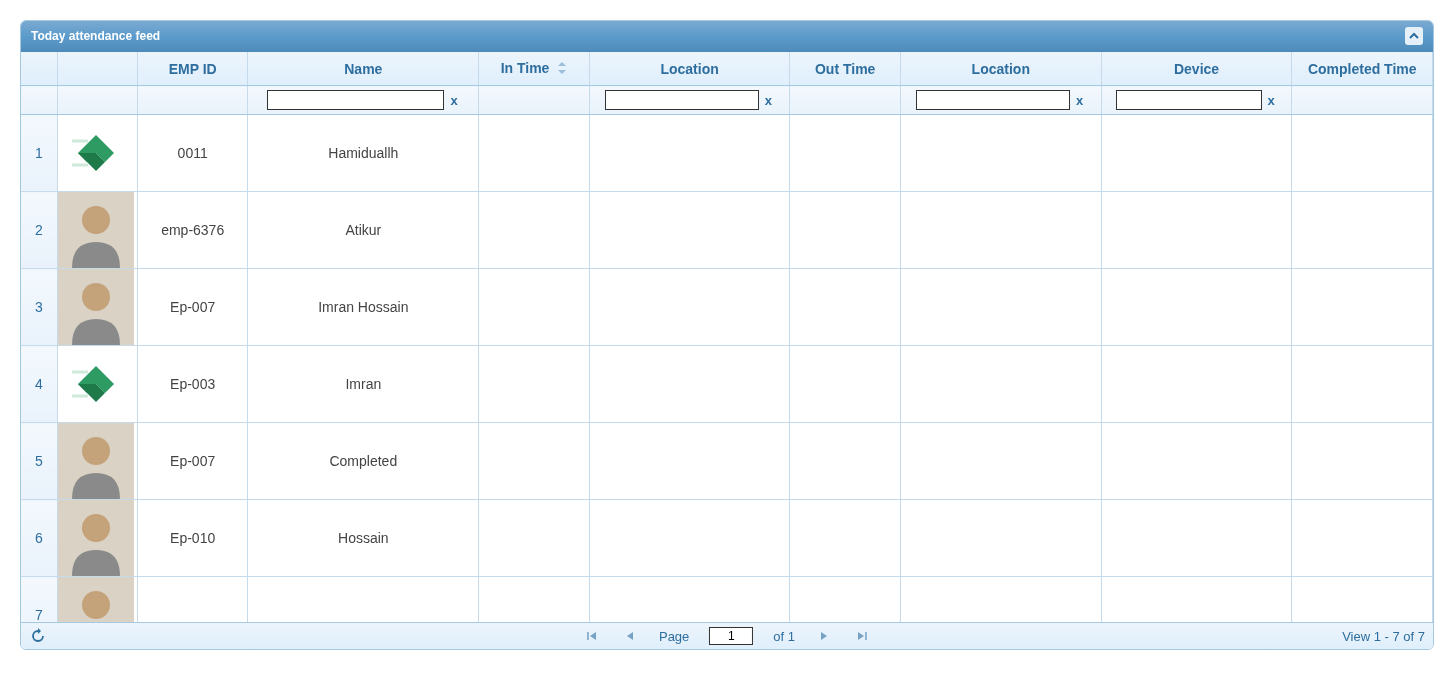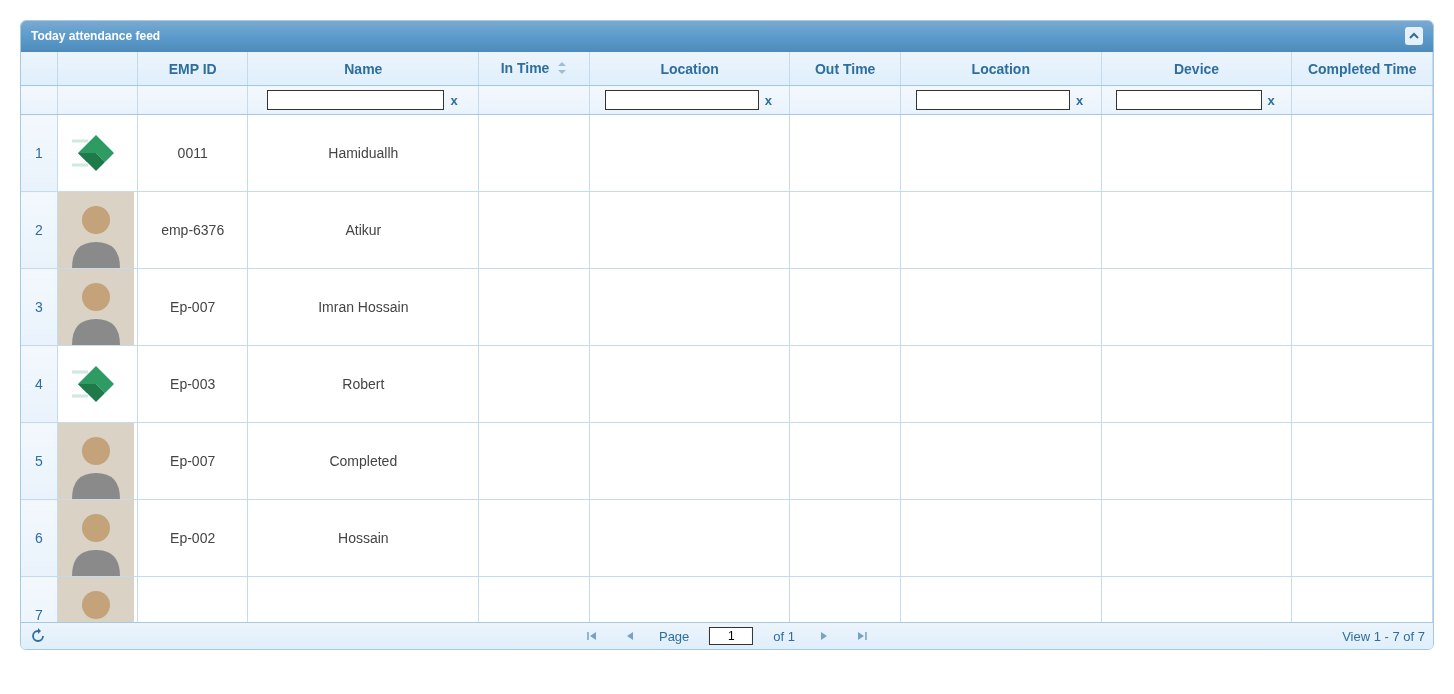--- a/index.html
+++ b/index.html
@@ -308,21 +308,21 @@
                   <svg viewBox="0 0 76 76">
                     <rect width="76" height="76" fill="#ffffff"></rect>
                     <path d="M20 38 L38 20 L56 38 L47 47 L38 38 L29 47 Z" fill="#2e9b63"></path>
                     <path d="M20 38 L38 56 L47 47 L38 38 Z" fill="#1f7a4a"></path>
                     <line x1="14" y1="26" x2="30" y2="26" stroke="#cfe9db" stroke-width="3"></line>
                     <line x1="14" y1="50" x2="30" y2="50" stroke="#cfe9db" stroke-width="3"></line>
                   </svg>
                 </div>
               </td>
               <td>Ep-003</td>
-              <td>Robert</td>
+              <td>Imran</td>
               <td></td>
               <td></td>
               <td></td>
               <td></td>
               <td></td>
               <td></td>
             </tr>
             <tr>
               <td class="rownum">5</td>
               <td>
@@ -347,21 +347,21 @@
               <td class="rownum">6</td>
               <td>
                 <div class="avatar">
                   <svg viewBox="0 0 76 76">
                     <rect width="76" height="76" fill="#d9d2c5"></rect>
                     <circle cx="38" cy="28" r="14" fill="#c4a27a"></circle>
                     <path d="M14 76 Q14 50 38 50 Q62 50 62 76 Z" fill="#8a8a8a"></path>
                   </svg>
                 </div>
               </td>
-              <td>Ep-002</td>
+              <td>Ep-010</td>
               <td>Hossain</td>
               <td></td>
               <td></td>
               <td></td>
               <td></td>
               <td></td>
               <td></td>
             </tr>
             <tr>
               <td class="rownum">7</td>

